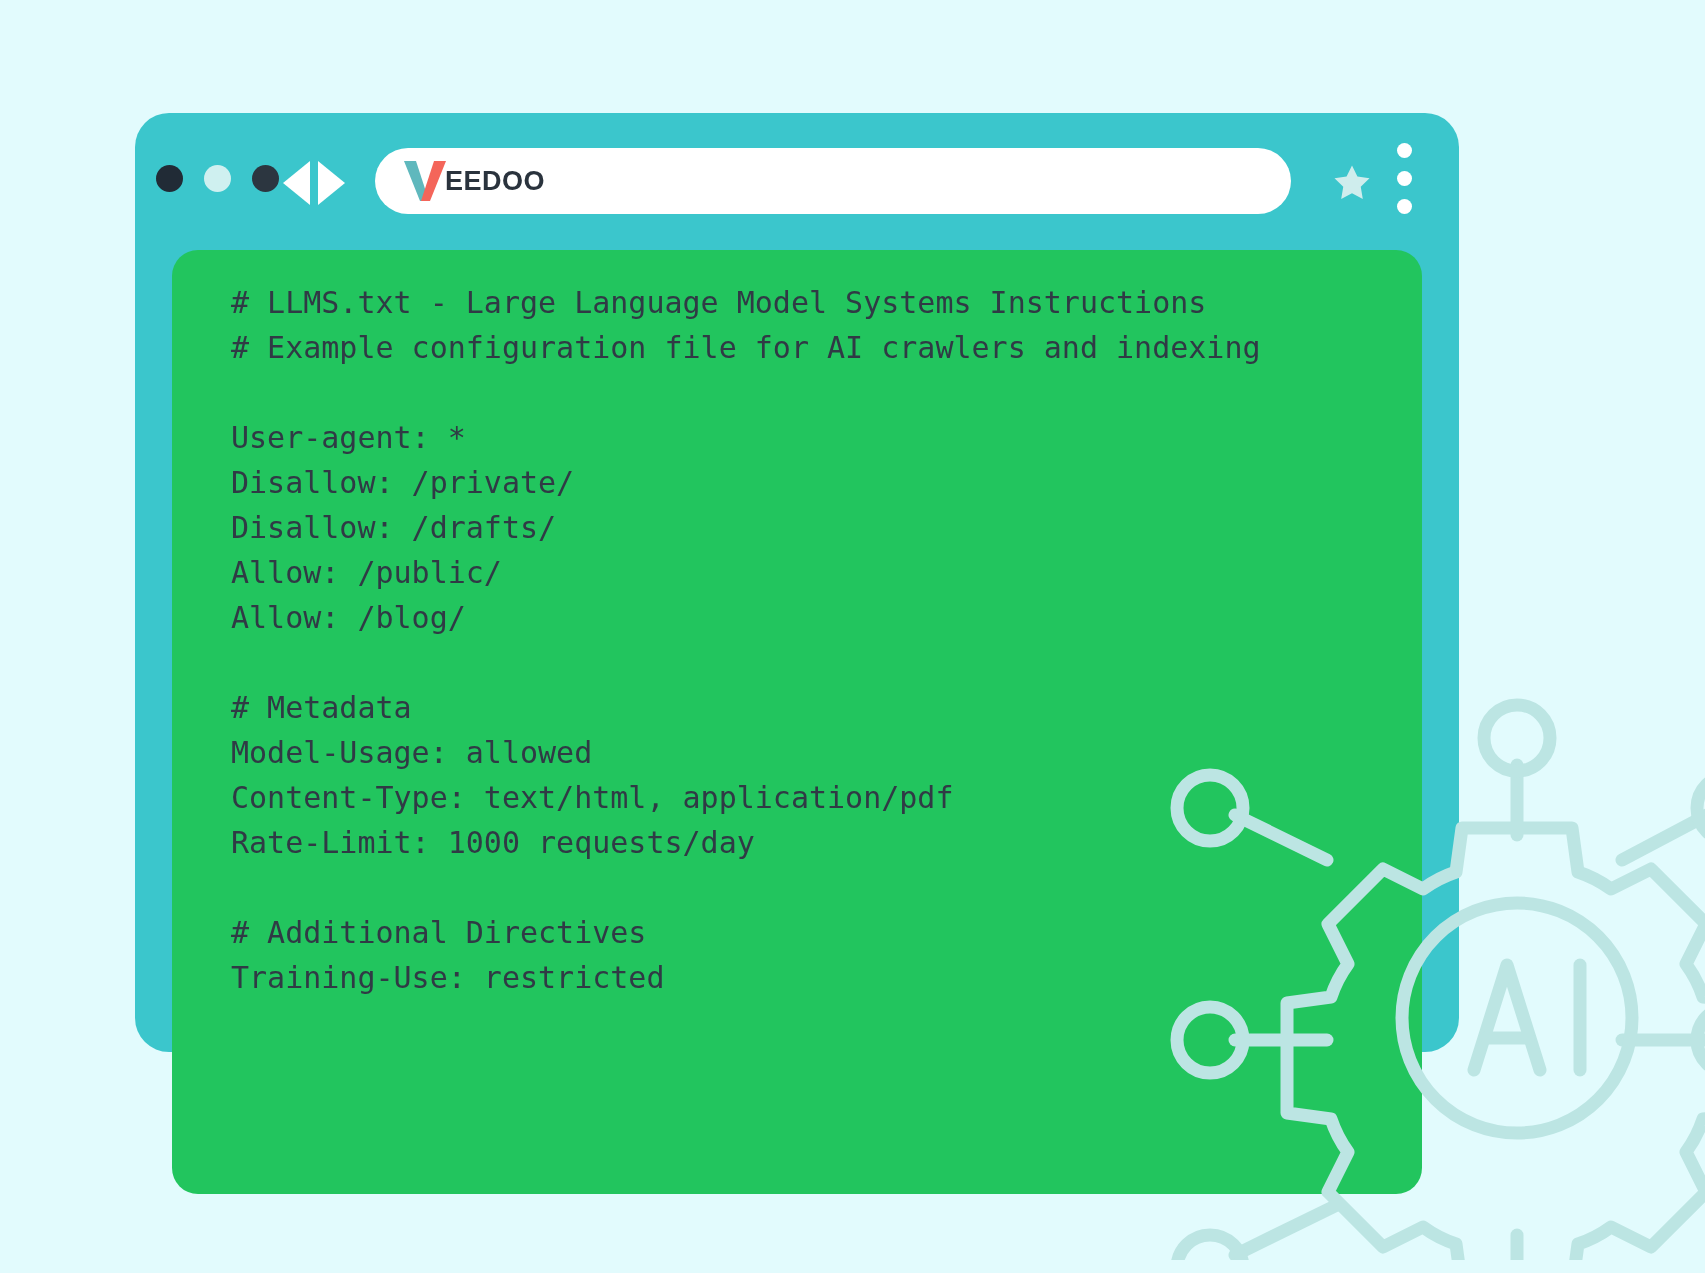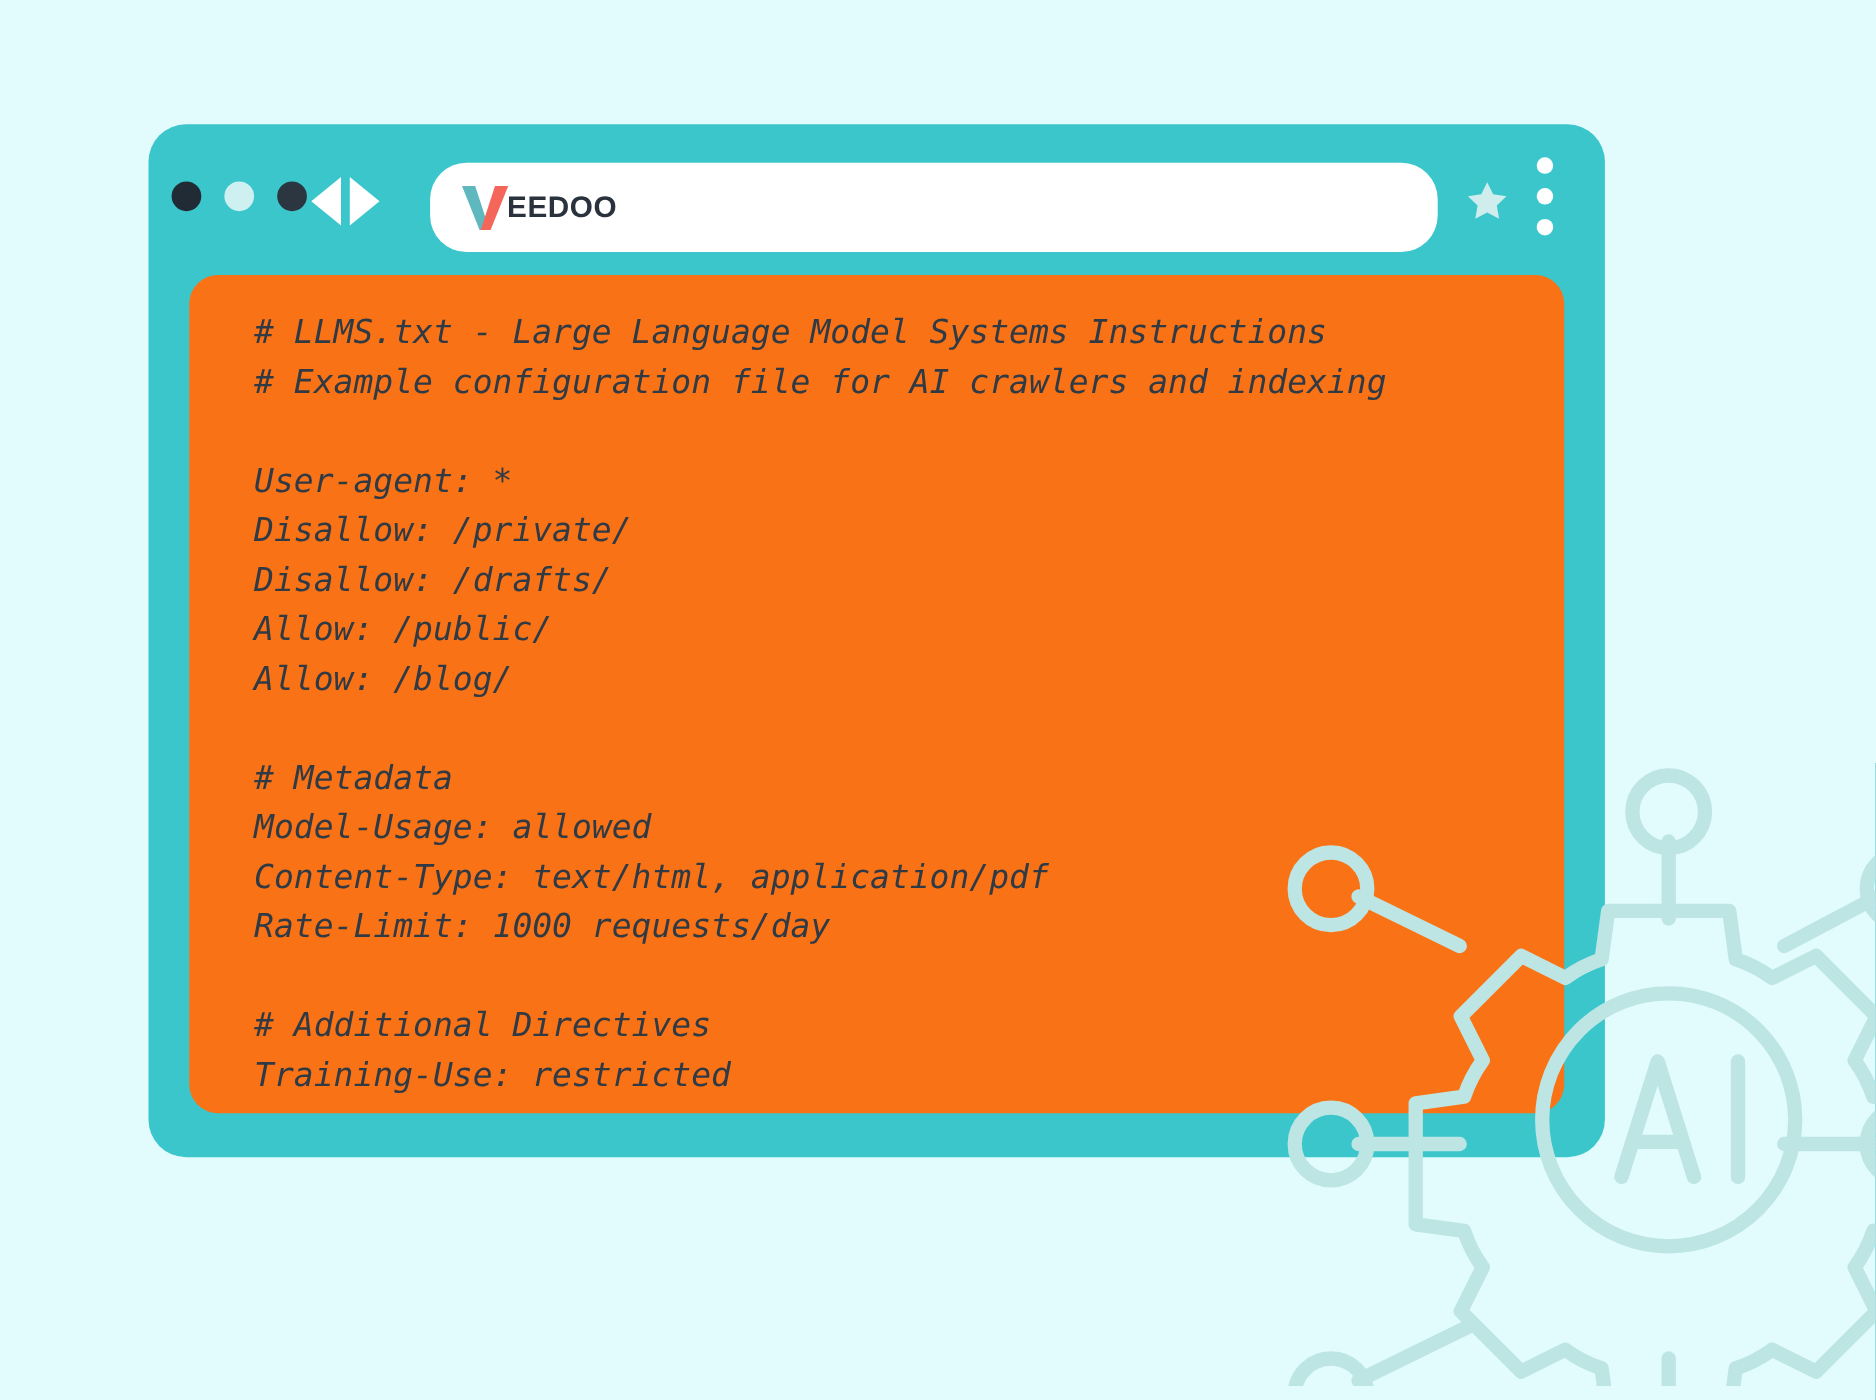--- a/index.html
+++ b/index.html
@@ -69,24 +69,24 @@
   }
   .arrow-right {
     width: 0; height: 0;
     border-top: 22px solid transparent;
     border-bottom: 22px solid transparent;
     border-left: 27px solid #FFFFFF;
   }
 
   .address-bar {
     position: absolute;
-    left: 256px;
+    left: 240px;
     top: 35px;
     width: 916px;
-    height: 81px;
+    height: 66px;
     background: #FFFFFF;
     border-radius: 33px;
     display: flex;
     padding-left: 28px;
     box-sizing: border-box;
   }
 
   .logo {
     display: flex;
     align-items: center;
@@ -128,25 +128,24 @@
     border-radius: 50%;
     background: #FFFFFF;
   }
 
   
   .content-panel {
     position: absolute;
     left: 37px;
     top: 137px;
     width: 1250px;
-    height: 762px;
-    background: #f97316;
+    height: 944px;
+    background: #22c55e;
     border-radius: 26px;
     overflow: visible;
-    font-style: italic;
   }
 
   .code-block {
     position: absolute;
     left: 59px;
     top: 30px;
     margin: 0;
     font-family: "DejaVu Sans Mono", monospace;
     font-size: 30px;
     line-height: 45px;

